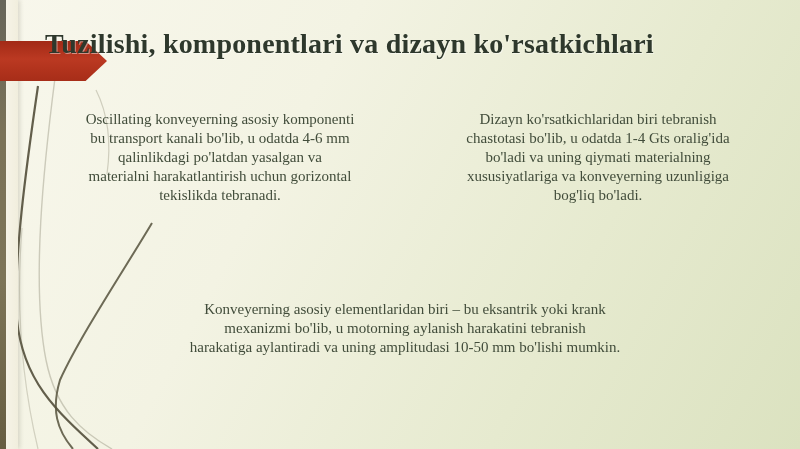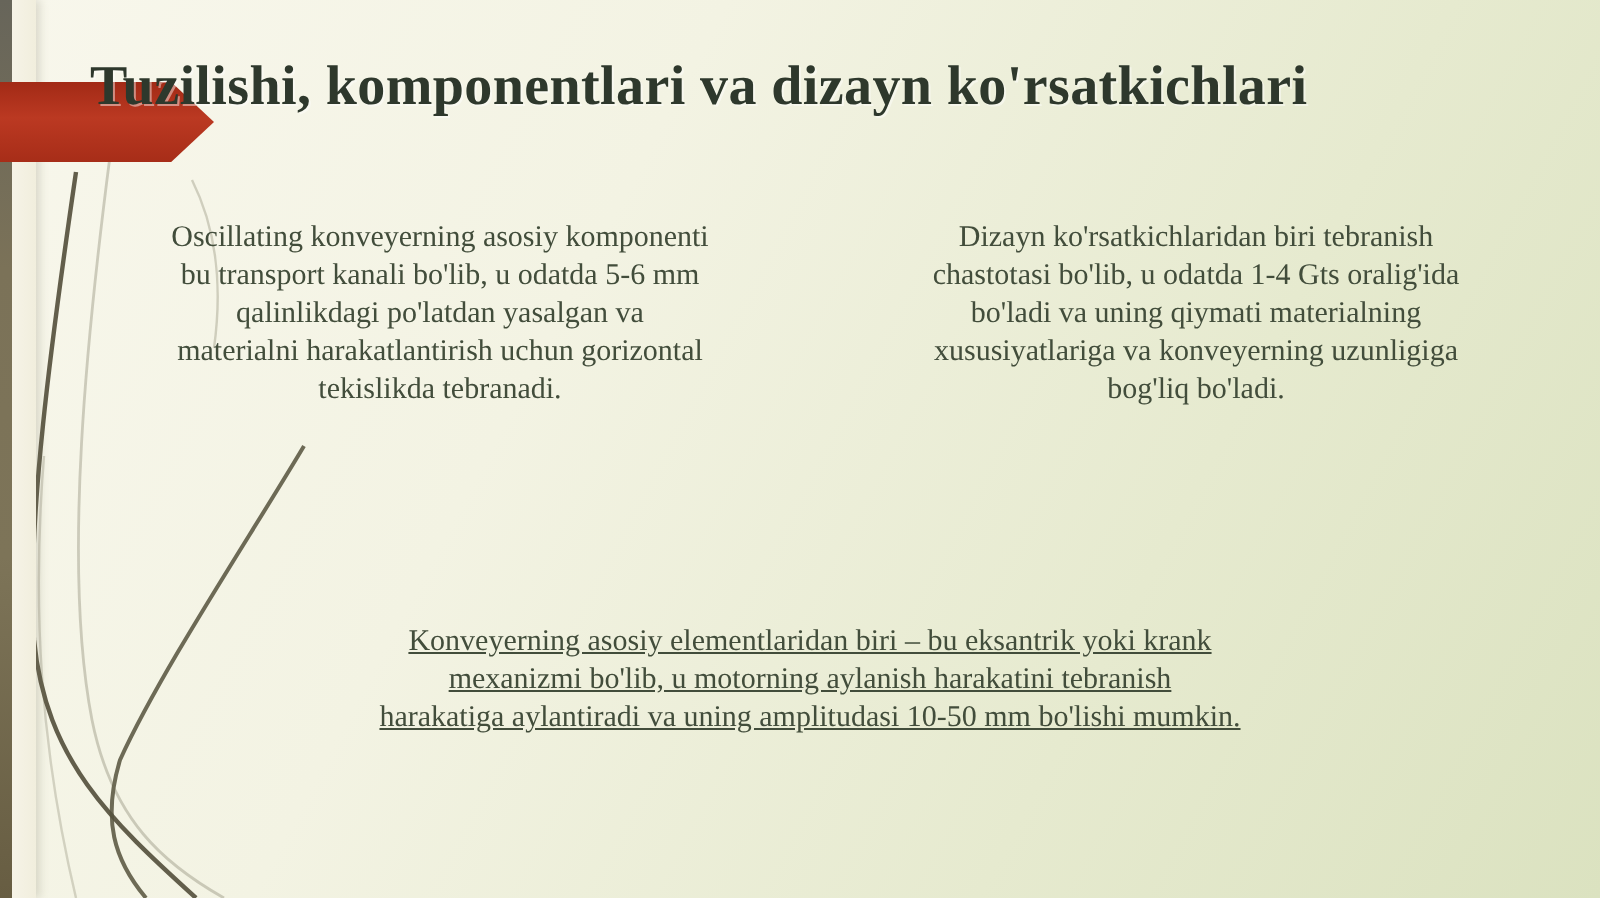--- a/index.html
+++ b/index.html
@@ -65,21 +65,21 @@
   .body-text {
     position: absolute;
     font-size: 15px;
     line-height: 19px;
     color: #424d3b;
     text-align: center;
     white-space: pre-line;
   }
   .col-left  { top: 110px; left: 45px;  width: 350px; }
   .col-right { top: 110px; left: 402px; width: 392px; }
-  .bottom-para { top: 312px; left: 95px; width: 620px; text-decoration: underline; }
+  .bottom-para { top: 300px; left: 95px; width: 620px; }
 </style>
 </head>
 <body>
 
 <div class="slide">
 
   <svg class="reeds" width="230" height="371" viewBox="0 0 230 371">
     <path d="M38,8 C26,90 13,185 17,242 C23,302 55,332 98,371" stroke="#524e3a" stroke-width="2.2" fill="none" opacity="0.9"></path>
     <path d="M152,145 C124,192 80,258 60,302 C51,332 57,352 73,371" stroke="#55513c" stroke-width="2" fill="none" opacity="0.85"></path>
     <path d="M55,0 C44,85 31,205 46,282 C56,332 82,354 112,371" stroke="#6b6750" stroke-width="1.4" fill="none" opacity="0.3"></path>
@@ -87,21 +87,21 @@
     <path d="M96,12 C106,32 112,60 107,96" stroke="#6b6750" stroke-width="1.2" fill="none" opacity="0.28"></path>
   </svg>
 
   <div class="left-band"></div>
   <div class="left-strip"></div>
   <div class="red-arrow"></div>
 
   <h1 class="title">Tuzilishi, komponentlari va dizayn ko'rsatkichlari</h1>
 
   <div class="body-text col-left">Oscillating konveyerning asosiy komponenti
-bu transport kanali bo'lib, u odatda 5-6 mm
+bu transport kanali bo'lib, u odatda 4-6 mm
 qalinlikdagi po'latdan yasalgan va
 materialni harakatlantirish uchun gorizontal
 tekislikda tebranadi.</div>
 
   <div class="body-text col-right">Dizayn ko'rsatkichlaridan biri tebranish
 chastotasi bo'lib, u odatda 1-4 Gts oralig'ida
 bo'ladi va uning qiymati materialning
 xususiyatlariga va konveyerning uzunligiga
 bog'liq bo'ladi.</div>
 

